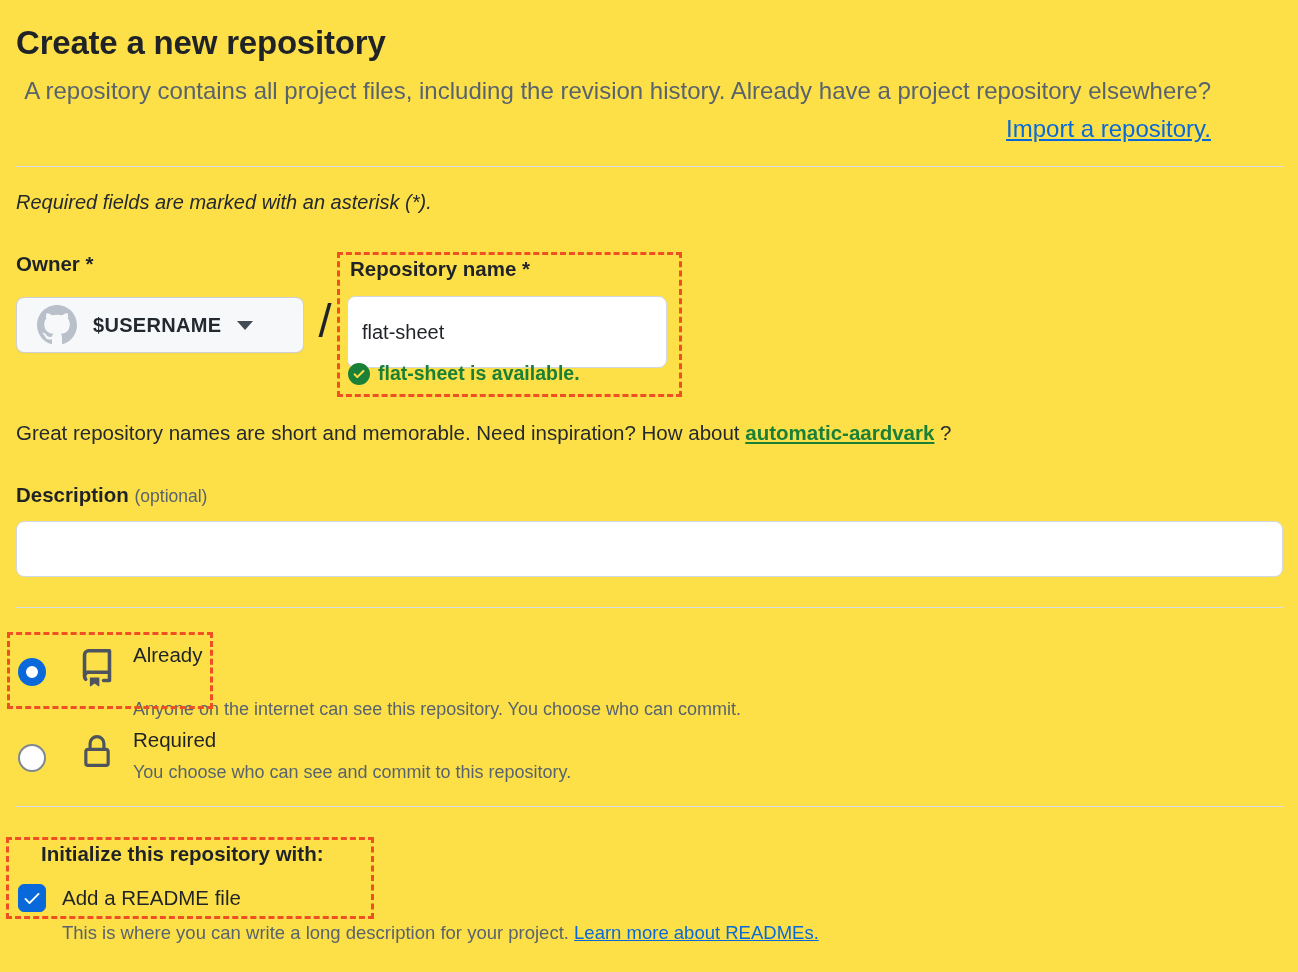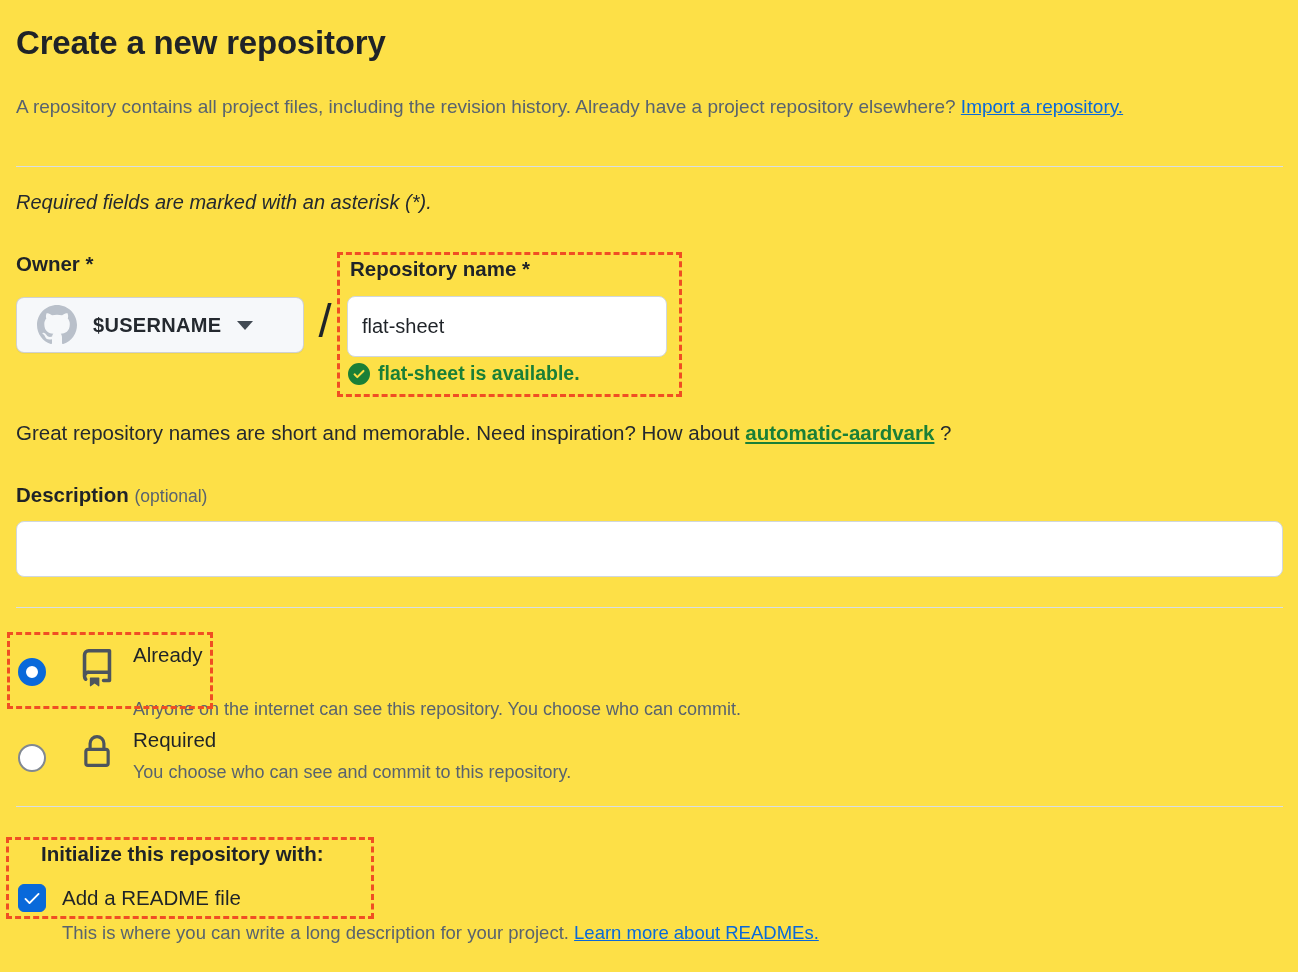--- a/index.html
+++ b/index.html
@@ -4,21 +4,21 @@
 <style>
   * { margin: 0; padding: 0; box-sizing: border-box; }
   html, body { background: #ffffff; }
   body { font-family: "Liberation Sans", "DejaVu Sans", sans-serif; color: #1f2328; }
   #app { position: relative; width: 1298px; height: 972px; background: #fde047; overflow: hidden; }
 
   .abs { position: absolute; }
 
   .page-title { left: 16px; top: 24px; font-size: 33px; font-weight: bold; letter-spacing: -0.2px; color: #1f2328; }
 
-  .intro { left: 16px; top: 88px; width: 1195px; font-size: 19px; line-height: 38px; color: #59636e; }
+  .intro { left: 16px; top: 72px; width: 1195px; font-size: 24px; line-height: 38px; color: #59636e; text-align: right; }
   a.link { color: #0969da; text-decoration: underline; cursor: pointer; }
 
   .divider { left: 16px; width: 1267px; height: 0; border-top: 1px solid #d8dee4; }
   .hr1 { top: 166px; } .hr2 { top: 607px; } .hr3 { top: 806px; }
 
   .required-note { left: 16px; top: 191px; font-size: 20px; font-style: italic; color: #24292f; }
 
   .field-label { font-size: 20.5px; font-weight: bold; color: #1f2328; }
   .owner-label { left: 16px; top: 252px; }
   .repo-label  { left: 350px; top: 257px; }
@@ -31,21 +31,21 @@
   .owner-btn .owner-name { margin-left: 16px; font-size: 20px; font-weight: bold; color: #24292f; letter-spacing: 0.3px; }
   .caret-down { margin-left: 16px; width: 0; height: 0; border-left: 8px solid transparent;
                 border-right: 8px solid transparent; border-top: 9px solid #424a53; }
 
   .slash-sep { left: 310px; top: 293px; width: 30px; text-align: center;
                font-size: 47px; font-weight: 400; color: #1f2328; }
 
   .text-input { border: 1px solid #d0d7de; border-radius: 8px; font-size: 20px;
                 color: #1f2328; padding: 0 14px; background: #fff; outline: none;
                 font-family: "Liberation Sans", "DejaVu Sans", sans-serif; }
-  .repo-input { left: 347px; top: 296px; width: 320px; height: 61px; }
+  .repo-input { left: 347px; top: 296px; width: 320px; height: 72px; }
   .desc-input { left: 16px; top: 521px; width: 1267px; height: 56px; }
 
   .availability { left: 348px; top: 362px; display: flex; align-items: center; gap: 8px; }
   .availability .msg { font-size: 19.5px; font-weight: bold; color: #1a7f37; }
 
   .suggestion { left: 16px; top: 421px; font-size: 20.5px; color: #24292f; }
   .suggestion .sugg-name { color: #1a7f37; font-weight: bold; text-decoration: underline; }
 
   .desc-label-row { left: 16px; top: 483px; }
   .desc-label-row .opt { font-size: 17.5px; font-weight: normal; color: #59636e; }

